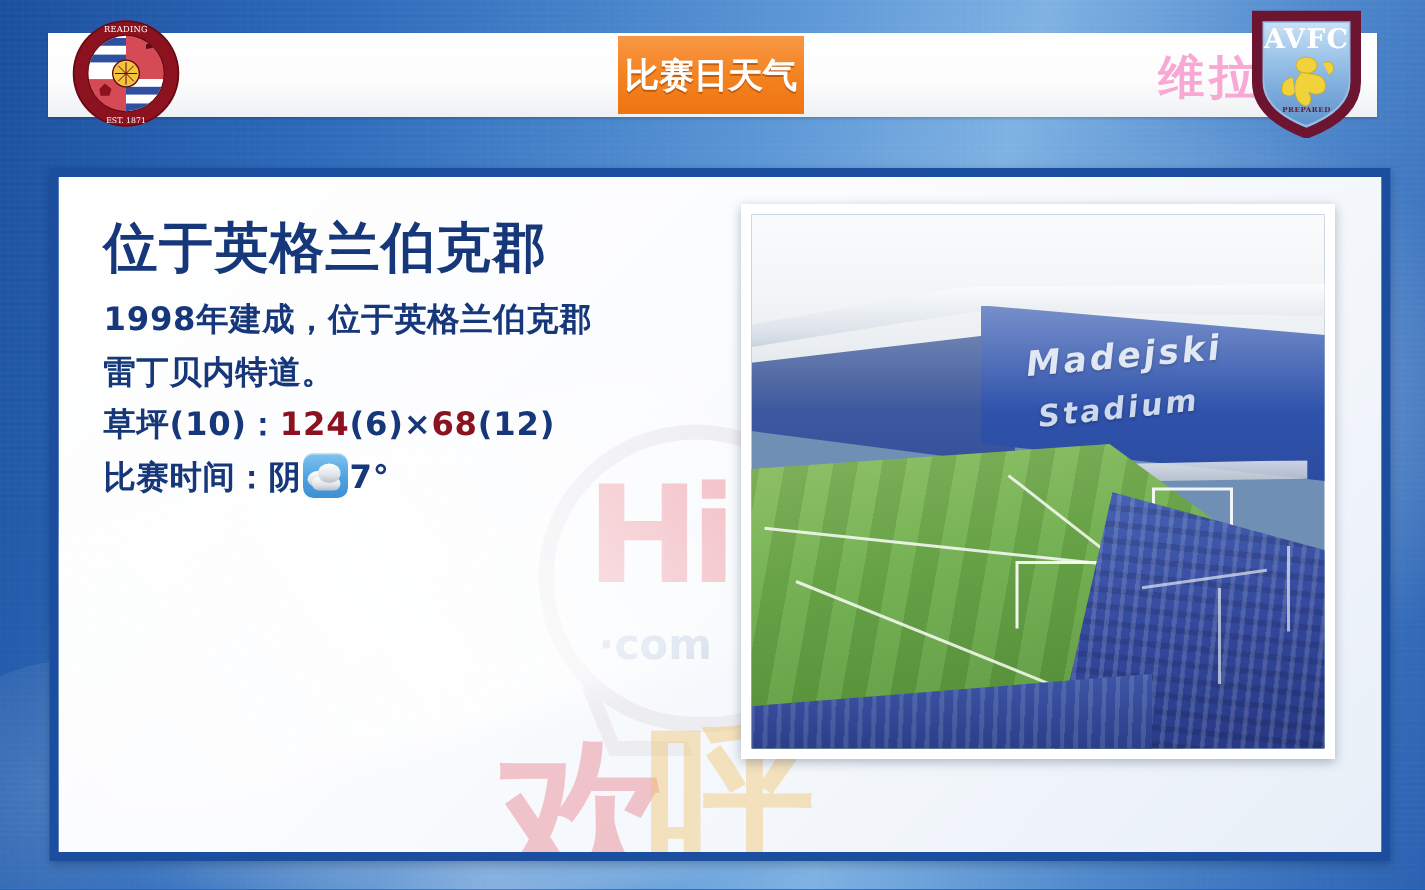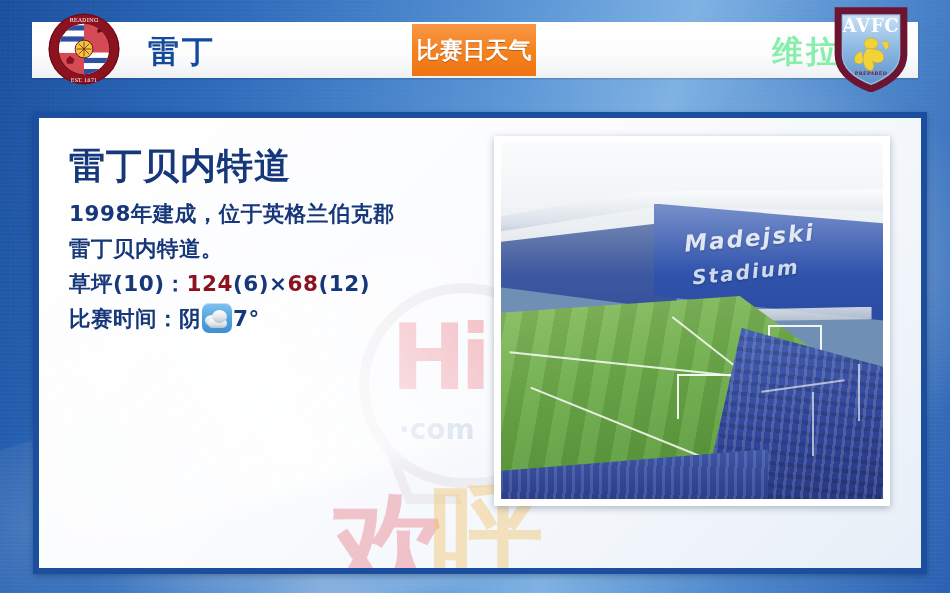--- a/index.html
+++ b/index.html
@@ -43,21 +43,21 @@
     box-shadow:0 1px 2px rgba(0,0,0,.18);
   }
   .home-name{
     position:absolute;left:148px;top:30px;width:250px;height:44px;
     display:flex;align-items:center;
     font-size:31px;font-weight:bold;color:#134a9c;letter-spacing:3px;
   }
   .away-name{
     position:absolute;right:110px;top:30px;width:260px;height:44px;
     display:flex;align-items:center;justify-content:flex-end;
-    font-size:31px;font-weight:bold;color:#86efac;letter-spacing:3px;
+    font-size:31px;font-weight:bold;color:#f9a8d4;letter-spacing:3px;
   }
   .site-logo{
     position:absolute;left:412px;top:24px;width:124px;height:52px;
     background:linear-gradient(180deg,#f99746 0%,#f3821f 52%,#ef7412 100%);
     display:flex;align-items:center;justify-content:center;
   }
   .site-logo span{
     font-size:23px;font-weight:bold;color:#fff;letter-spacing:0px;
     text-shadow:0 1px 0 rgba(150,60,0,.55);
   }
@@ -251,21 +251,20 @@
         </g>
         <circle cx="50" cy="50" r="12" fill="#f2c53d" stroke="#5c0a14" stroke-width="1.2"></circle>
         <g stroke="#5c0a14" stroke-width="0.9" fill="none">
           <path d="M40 50 h20 M50 40 v20 M43 43 l14 14 M57 43 l-14 14"></path>
         </g>
         <text x="50" y="13" font-size="7.5" fill="#ffffff" text-anchor="middle" font-family="DejaVu Serif, serif" letter-spacing="0.2">READING</text>
         <text x="50" y="95" font-size="7" fill="#ffffff" text-anchor="middle" font-family="DejaVu Serif, serif">EST. 1871</text>
       </svg>
     </div>
 
-    <div class="home-name">雷丁</div>
 
     <div class="site-logo">
       <span>比赛日天气</span>
     </div>
 
     <div class="away-name">维拉</div>
 
     <div class="crest crest-away">
       <svg viewBox="0 0 100 110" width="80" height="86">
         <path d="M8 6 H92 V62 Q92 90 50 106 Q8 90 8 62 Z" fill="#95bde6"></path>
@@ -296,21 +295,21 @@
     <div class="wm wm-hi">
       <span>Hi</span>
     </div>
     <div class="wm wm-com">·com</div>
     <div class="wm wm-huan">欢</div>
     <div class="wm wm-ying">呼</div>
 
     <div class="panel-sheen"></div>
 
     <div class="info">
-      <h1>雷丁贝内特道</h1>
+      <h1>位于英格兰伯克郡</h1>
 
       <div class="line">1998年建成，位于英格兰伯克郡</div>
       <div class="line">雷丁贝内特道。</div>
 
 
       <div class="line">
         <span>草坪(10)：</span><span class="val-red">124</span><span class="val-blue">(6)</span><span class="val-blue">×</span><span class="val-red">68</span><span class="val-blue">(12)</span>
       </div>
 
 

